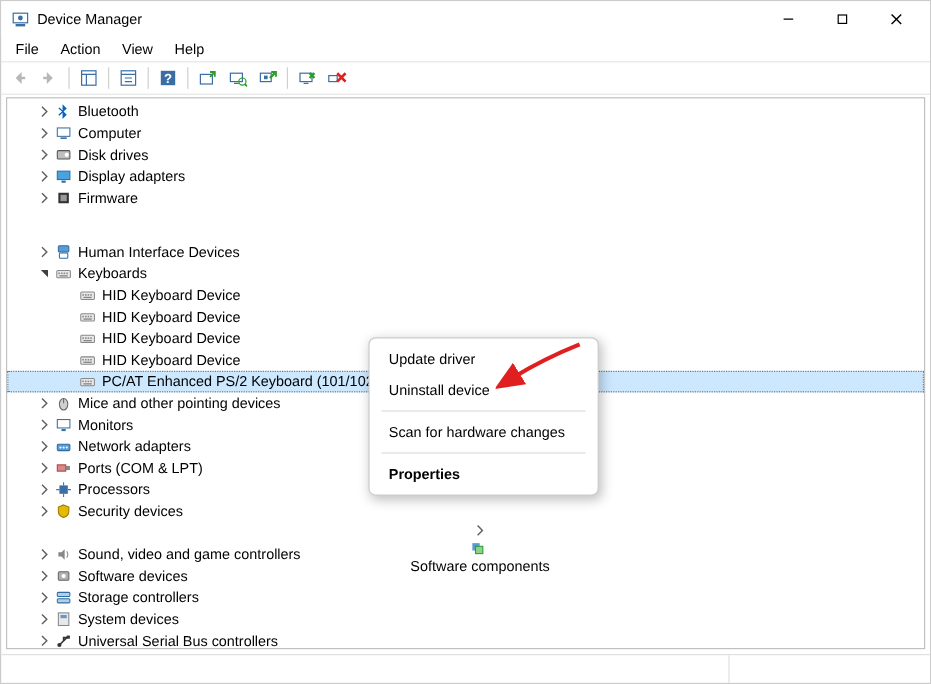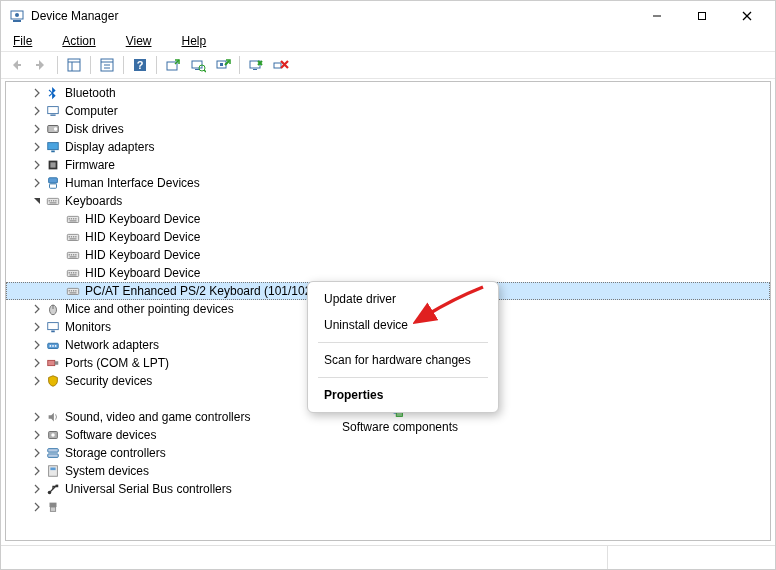--- a/index.html
+++ b/index.html
@@ -37,22 +37,21 @@
     display: flex; align-items: center; justify-content: center;
     margin: -1px -1px 0 0;
   }
   .win-btn svg { width: 10px; height: 10px; }
   
   .menubar {
     height: 20px;
     display: flex;
     align-items: center;
     padding: 0 4px;
-    gap: 14px;
-    text-decoration: underline;
+    gap: 2px;
   }
   .menubar .item {
     padding: 2px 8px;
   }
   
   .toolbar {
     height: 28px;
     border-top: 1px solid #e6e6e6;
     border-bottom: 1px solid #e6e6e6;
     display: flex;
@@ -333,21 +332,21 @@
           </svg>
         </span>
         <span class="dev-icon">
           <svg width="14" height="14" viewBox="0 0 16 16">
             <rect x="3" y="3" width="10" height="10" fill="#333"></rect>
             <rect x="5" y="5" width="6" height="6" fill="#999"></rect>
           </svg>
         </span>
         <span class="tree-label">Firmware</span>
       </div>
-      <div class="tree-row" style="padding-left: 24px;">
+      <div class="tree-row" style="padding-left: 24px; margin-top: 27px;">
         <span class="expander">
           <svg width="10" height="10" viewBox="0 0 10 10">
             <path d="M3 1 L7 5 L3 9" fill="none" stroke="#606060" stroke-width="1.2"></path>
           </svg>
         </span>
         <span class="dev-icon">
           <svg width="14" height="14" viewBox="0 0 16 16">
             <rect x="3" y="2" width="10" height="6" rx="1" fill="#5b9bd5" stroke="#2a6ea5"></rect>
             <rect x="4" y="9" width="8" height="5" rx="1" fill="none" stroke="#2a6ea5"></rect>
           </svg>
@@ -492,20 +491,37 @@
             <path d="M3 1 L7 5 L3 9" fill="none" stroke="#606060" stroke-width="1.2"></path>
           </svg>
         </span>
         <span class="dev-icon">
           <svg width="14" height="14" viewBox="0 0 16 16">
             <rect x="2" y="5" width="8" height="6" fill="#d88" stroke="#a44"></rect>
             <rect x="10" y="6" width="4" height="4" fill="#888"></rect>
           </svg>
         </span>
         <span class="tree-label">Ports (COM &amp; LPT)</span>
+      </div>
+      <div class="tree-row" style="padding-left: 24px;">
+        <span class="expander">
+          <svg width="10" height="10" viewBox="0 0 10 10">
+            <path d="M3 1 L7 5 L3 9" fill="none" stroke="#606060" stroke-width="1.2"></path>
+          </svg>
+        </span>
+        <span class="dev-icon">
+          <svg width="14" height="14" viewBox="0 0 16 16">
+            <rect x="4" y="4" width="8" height="8" fill="#3a6ea5"></rect>
+            <line x1="8" y1="1" x2="8" y2="4" stroke="#3a6ea5"></line>
+            <line x1="8" y1="12" x2="8" y2="15" stroke="#3a6ea5"></line>
+            <line x1="1" y1="8" x2="4" y2="8" stroke="#3a6ea5"></line>
+            <line x1="12" y1="8" x2="15" y2="8" stroke="#3a6ea5"></line>
+          </svg>
+        </span>
+        <span class="tree-label">Processors</span>
       </div>
       <div class="tree-row" style="padding-left: 24px;">
         <span class="expander">
           <svg width="10" height="10" viewBox="0 0 10 10">
             <path d="M3 1 L7 5 L3 9" fill="none" stroke="#606060" stroke-width="1.2"></path>
           </svg>
         </span>
         <span class="dev-icon">
           <svg width="14" height="14" viewBox="0 0 16 16">
             <path d="M8 2 L13 4 V8 C13 11 11 13 8 14 C5 13 3 11 3 8 V4 Z" fill="#e6b800" stroke="#a07800"></path>

